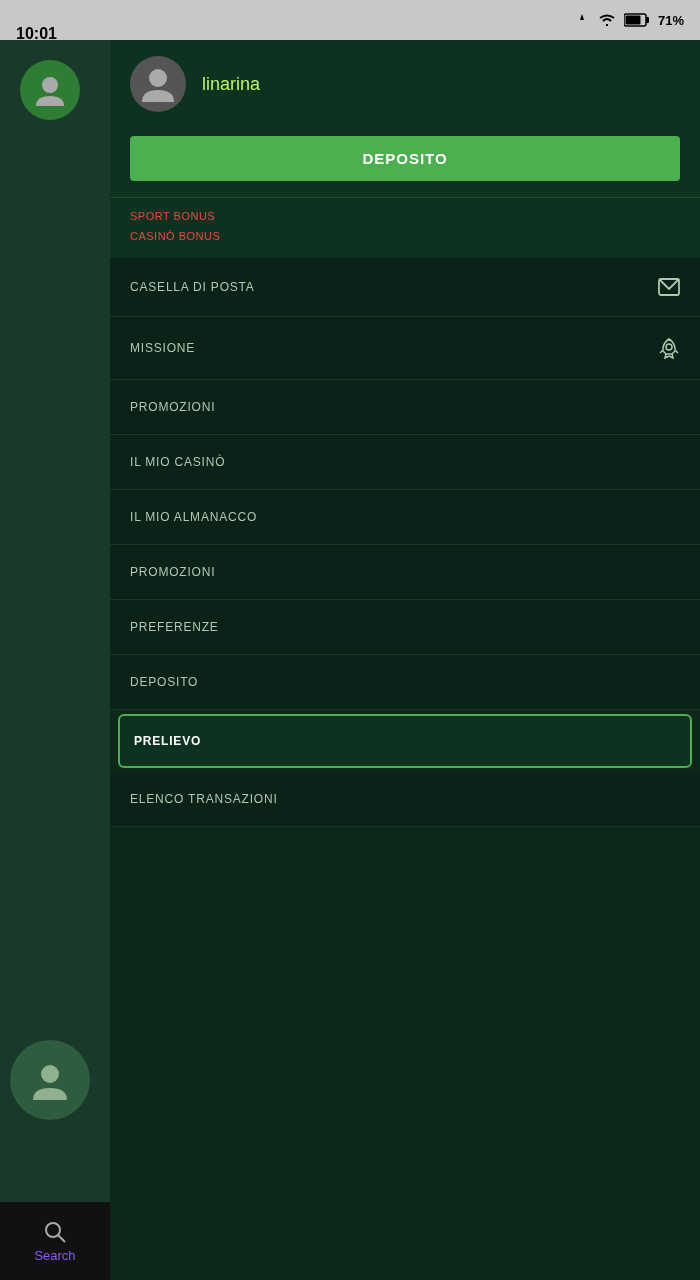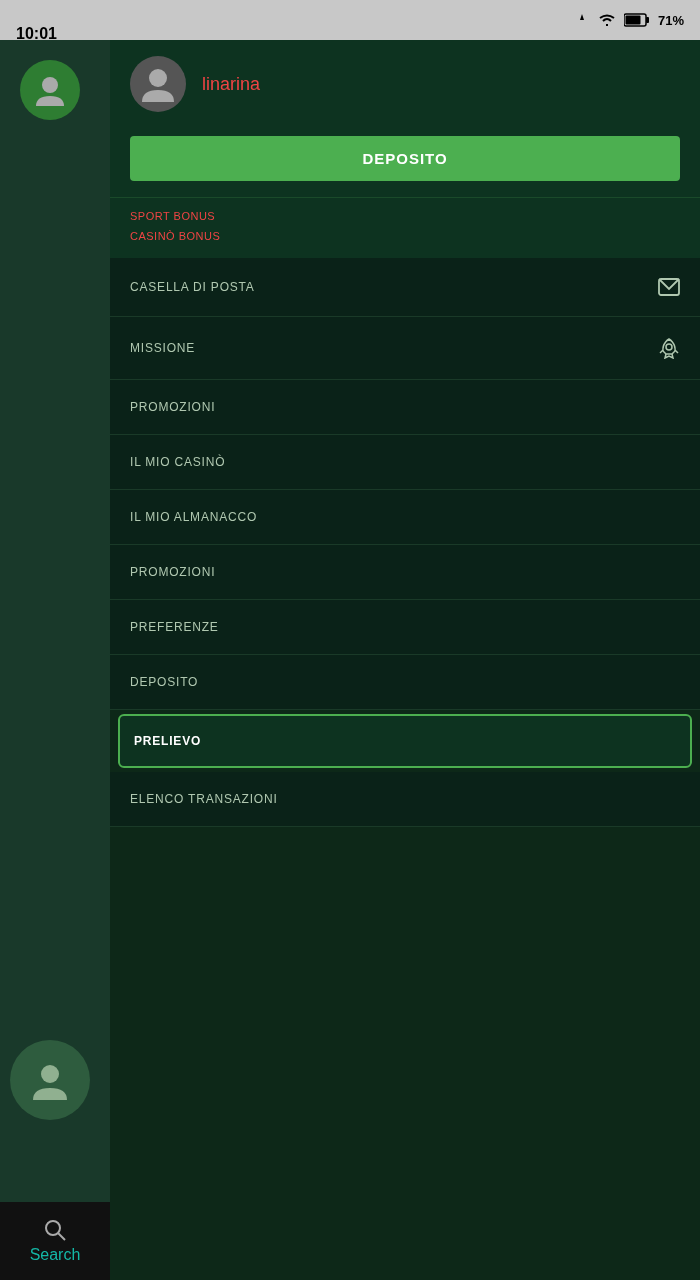--- a/index.html
+++ b/index.html
@@ -119,21 +119,21 @@
       width: 56px;
       height: 56px;
       background: #555;
       border-radius: 50%;
       display: flex;
       align-items: center;
       justify-content: center;
       flex-shrink: 0;
     }
     .profile-username {
-      color: #ef4444;
+      color: #bef264;
       font-size: 18px;
     }
 
     
     .deposit-btn-container {
       background: #0d3320;
       padding: 8px 20px 16px;
     }
     .deposit-btn {
       width: 100%;
@@ -226,21 +226,21 @@
     <circle cx="18" cy="13" r="8" fill="#aaa"></circle>
     <path d="M4 34 Q4 24 18 24 Q32 24 32 34" fill="#aaa"></path>
   </svg>
 </div>
 
 <div class="bottom-search">
   <svg width="24" height="24" viewBox="0 0 24 24" fill="none">
     <circle cx="10" cy="10" r="7" stroke="#aaa" stroke-width="2"></circle>
     <line x1="15" y1="15" x2="22" y2="22" stroke="#aaa" stroke-width="2"></line>
   </svg>
-  <span style="color:#14b8a6;font-size:16px;">Search</span>
+  <span style="color:#8b5cf6;font-size:13px;">Search</span>
 </div>
 
 <div class="left-circle">
   <svg width="44" height="44" viewBox="0 0 44 44" fill="none">
     <circle cx="22" cy="16" r="9" fill="#90b090"></circle>
     <path d="M5 42 Q5 30 22 30 Q39 30 39 42" fill="#90b090"></path>
   </svg>
 </div>
 
 <div class="drawer">

